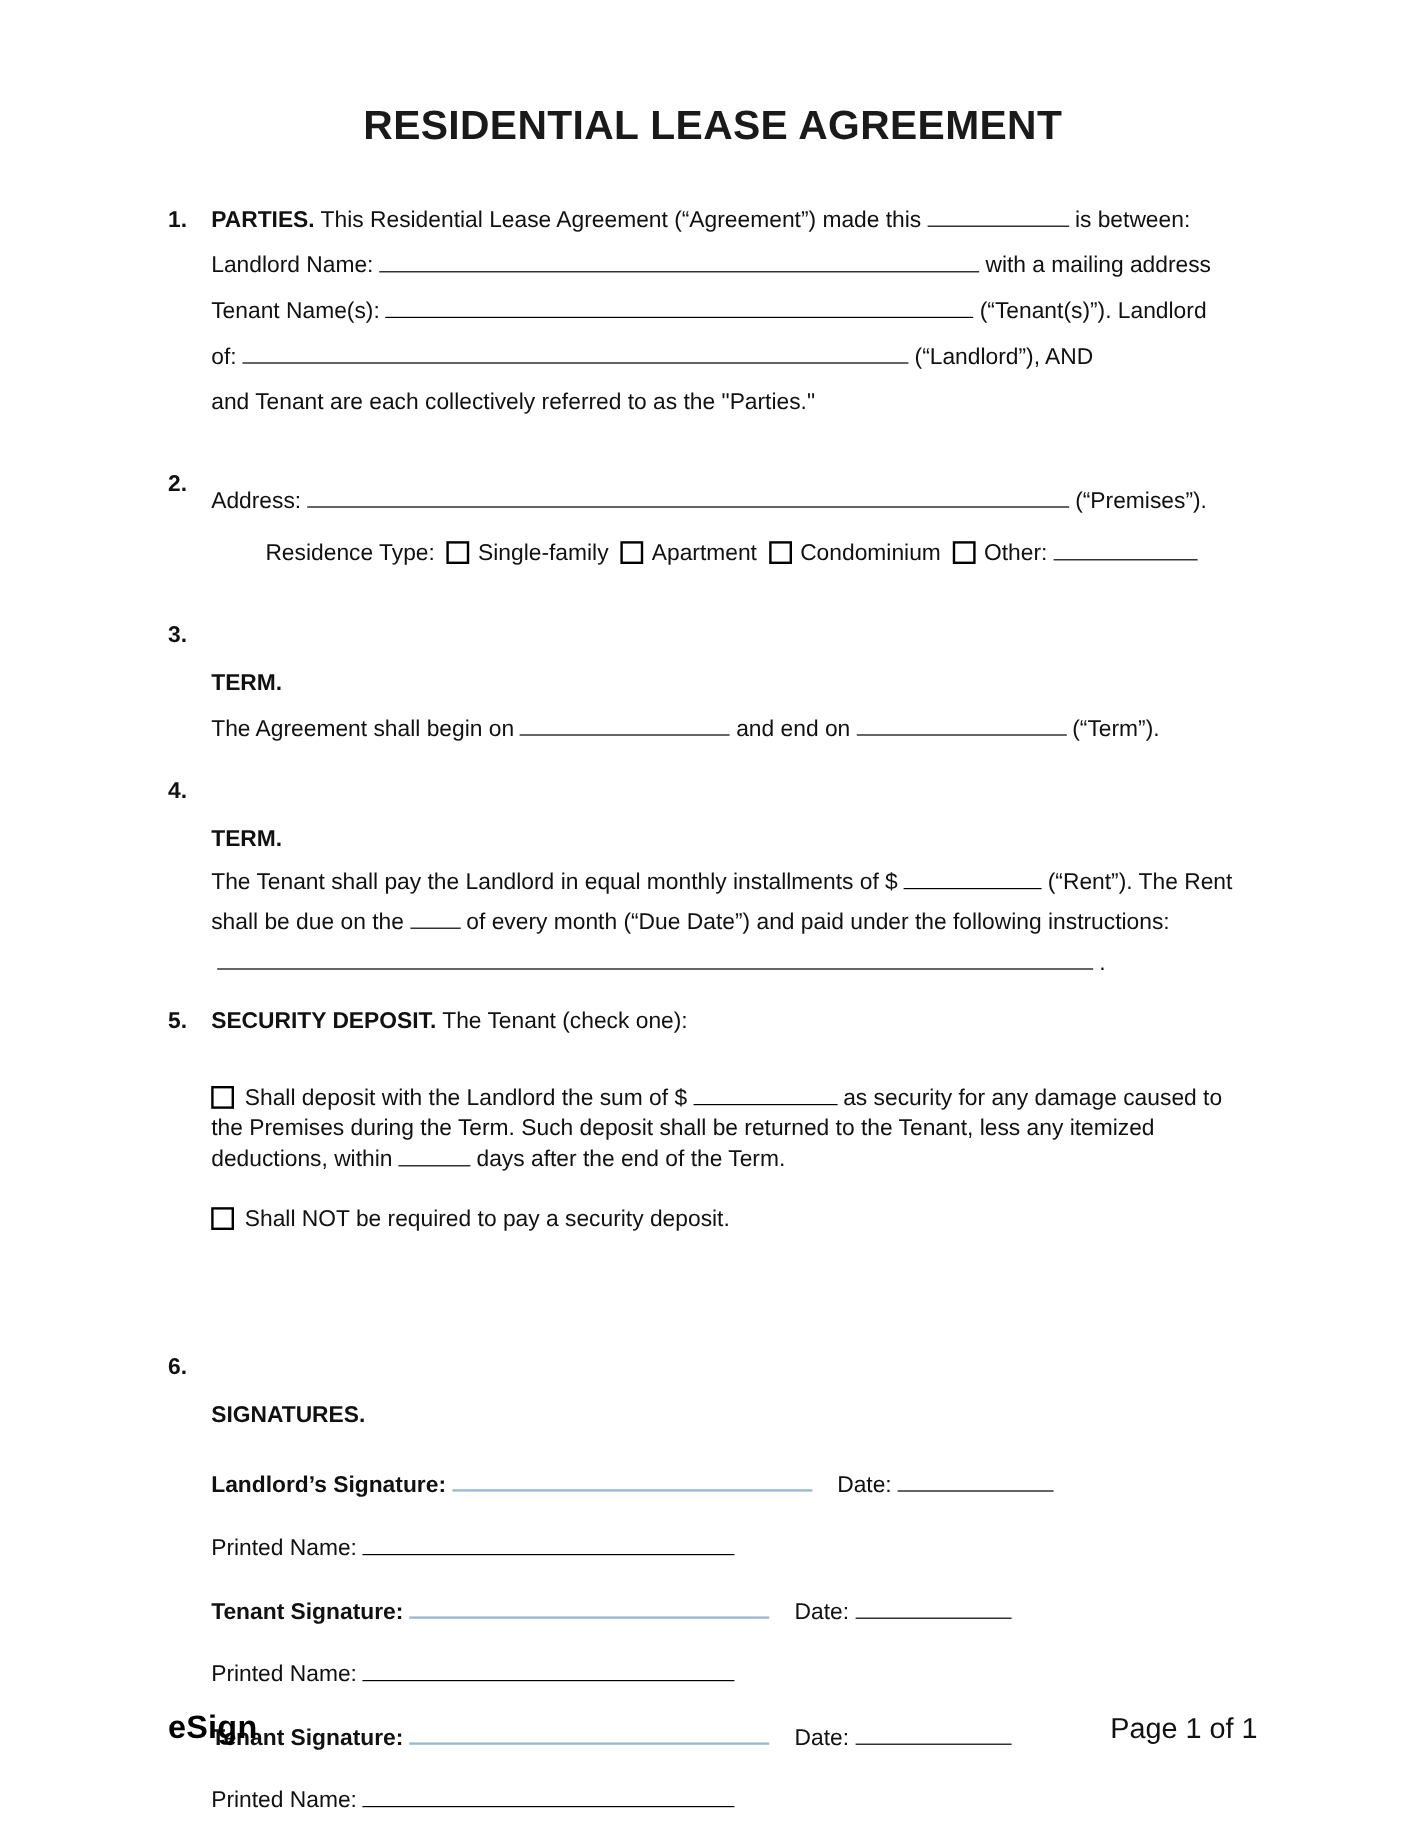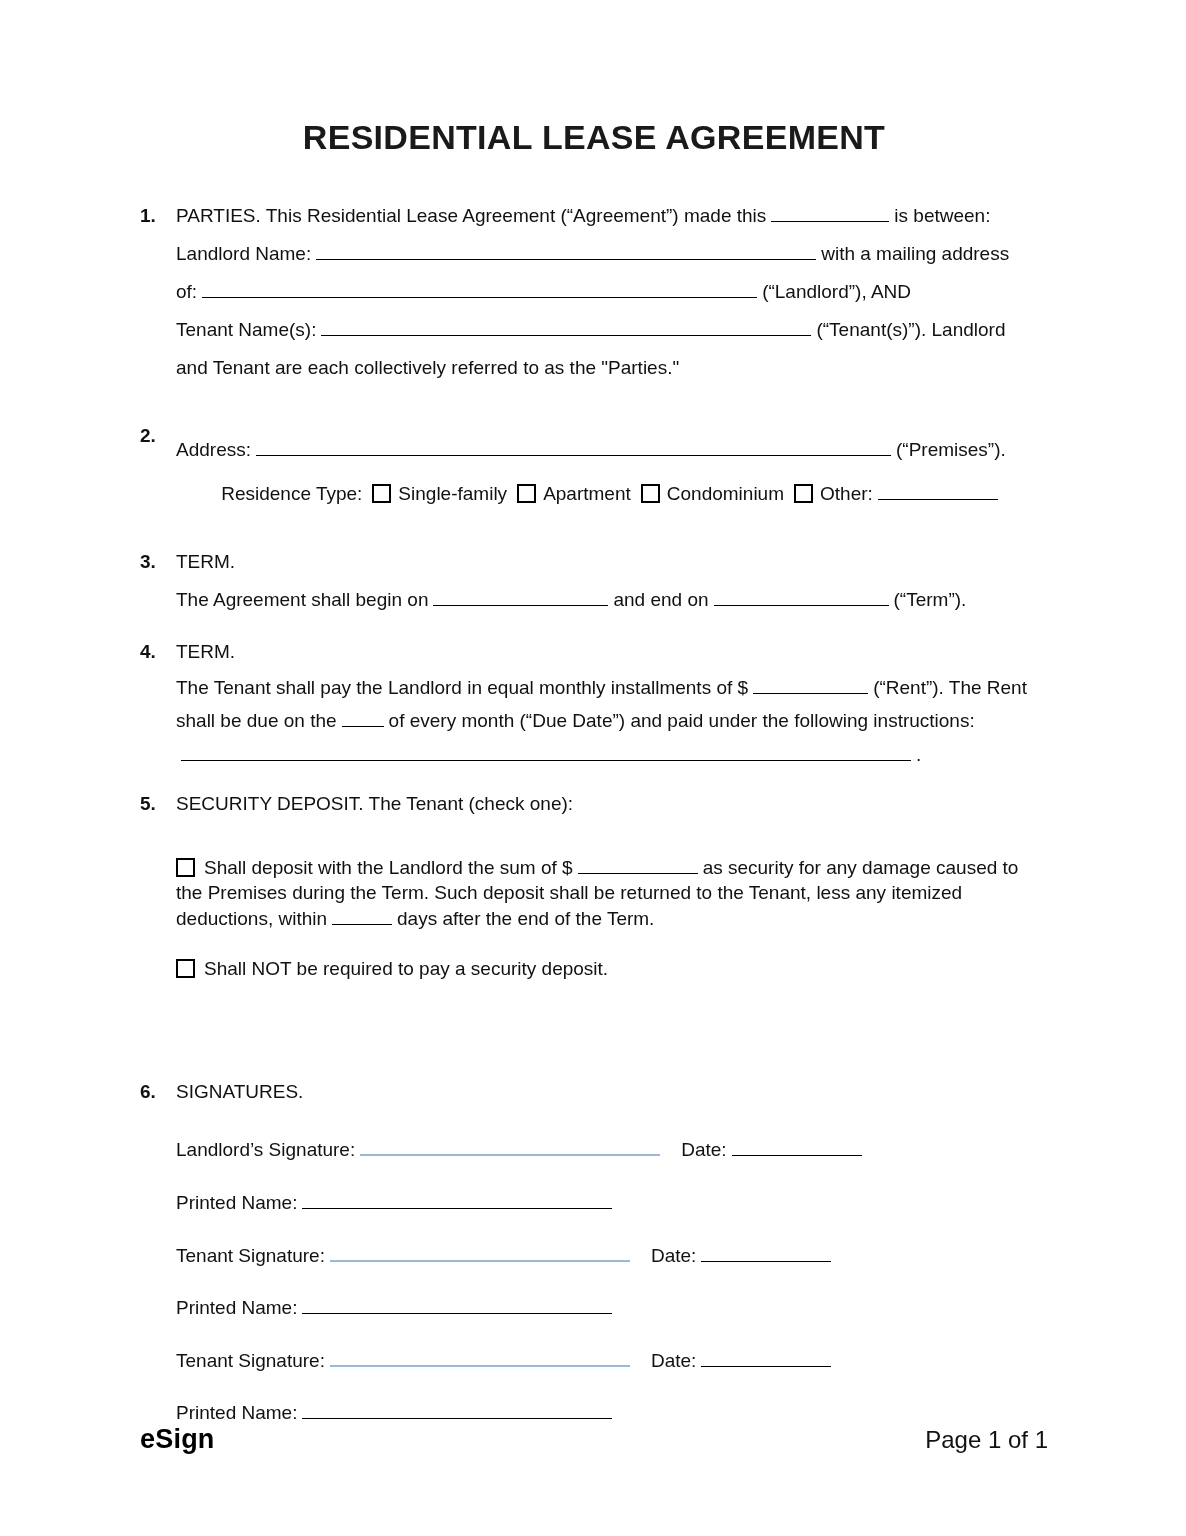--- a/index.html
+++ b/index.html
@@ -1,26 +1,26 @@
 <!DOCTYPE html>
 <html><head>
 <meta charset="utf-8">
 <style>
   * { margin:0; padding:0; box-sizing:border-box; }
   html,body { background:#ffffff; }
   .page {
     width:1186px; height:1536px; position:relative; background:#fff;
     font-family:"Liberation Sans", sans-serif; font-size:19px; color:#111;
-    padding:118px 138px 0 140px; overflow:hidden;
+    padding:86px 138px 0 140px; overflow:hidden;
   }
   .title { text-align:center; font-size:34px; font-weight:bold; color:#1a1a1a; letter-spacing:0.3px; }
   .section { display:flex; align-items:flex-start; }
   .sec-num { width:36px; flex:none; font-weight:bold; line-height:2.0; }
   .sec-body { flex:1; line-height:2.0; }
-  .bold { font-weight:normal; }
+  .bold { font-weight:bold;margin-top:40px; }
   .blank {
     display:inline-block; border-bottom:1.6px solid #000;
     height:15px; vertical-align:baseline; margin:0 5px;
   }
   .blank.blue { border-bottom:2px solid #9fb8d1; }
   .cb {
     display:inline-block; width:19px; height:19px; border:2px solid #000;
     vertical-align:-3px; margin:0 7px 0 10px; background:#fff;
   }
   .cb.lead { margin:0 9px 0 0; }
@@ -58,24 +58,24 @@
     <div class="sec-num">1.</div>
     <div class="sec-body">
       <div>
         <span class="bold">PARTIES.</span>
         <span>This Residential Lease Agreement (“Agreement”) made this</span><span class="blank w118"></span><span>is between:</span>
       </div>
       <div>
         <span>Landlord Name:</span><span class="blank w500"></span><span>with a mailing address</span>
       </div>
       <div>
-        <span>of:</span><span class="blank w555"></span><span>(“Landlord”), AND</span>
+        <span>Tenant Name(s):</span><span class="blank w490"></span><span>(“Tenant(s)”). Landlord</span>
       </div>
       <div>
-        <span>Tenant Name(s):</span><span class="blank w490"></span><span>(“Tenant(s)”). Landlord</span>
+        <span>of:</span><span class="blank w555"></span><span>(“Landlord”), AND</span>
       </div>
       <div>and Tenant are each collectively referred to as the "Parties."</div>
     </div>
   </div>
 
   <div class="section mt-sec">
     <div class="sec-num">2.</div>
     <div class="sec-body">
       <div class="mt-sm">
         <span>Address:</span><span class="blank w635"></span><span>(“Premises”).</span>

